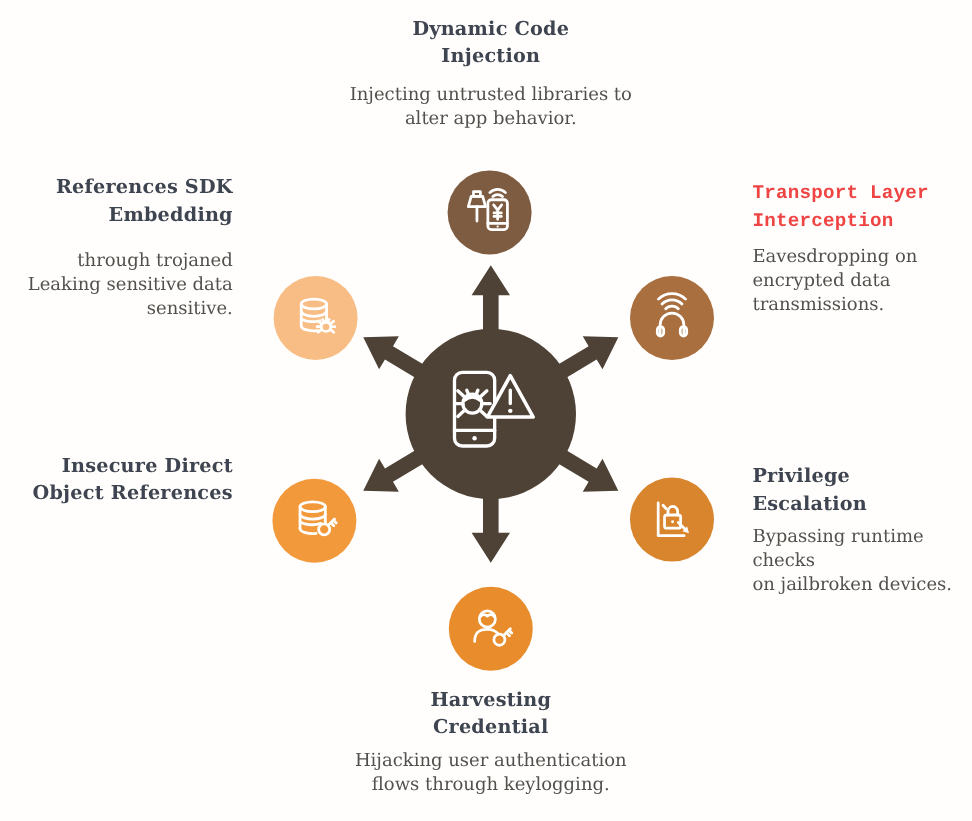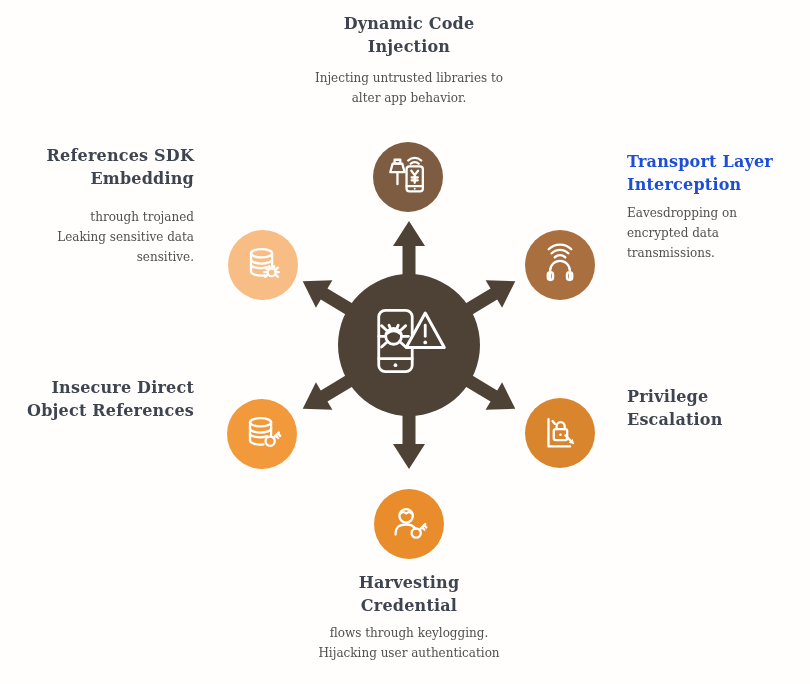--- a/index.html
+++ b/index.html
@@ -1,20 +1,20 @@
 <!DOCTYPE html>
 <html><head>
 <meta charset="utf-8">
 <style>
   html,body { margin:0; padding:0; }
   body { font-family:"DejaVu Serif","Liberation Serif",serif; }
   .canvas { position:relative; width:810px; height:684px; overflow:hidden; background:#fffefc; }
 
   .node-title { position:absolute; font-weight:700; font-size:16px; line-height:23px; letter-spacing:.2px; }
-  .node-desc  { position:absolute; font-size:12px; line-height:20px; }
+  .node-desc  { position:absolute; font-size:15px; line-height:20px; }
   .node-title span, .node-desc span { display:block; }
 
   .align-center { text-align:center; }
   .align-right  { text-align:right; }
   .align-left   { text-align:left; }
 
   .node-circle { position:absolute; width:70px; height:70px; border-radius:50%;
                  display:flex; align-items:center; justify-content:center; }
   .node-circle svg { width:46px; height:46px; display:block; }
 
@@ -89,21 +89,21 @@
       <path class="ln" d="M 13,19 V 31.5"></path>
       <rect class="ln" x="22.5" y="13" width="17" height="26" rx="3"></rect>
       <path class="ln" d="M 22.5,33.5 H 39.5"></path>
       <circle cx="31" cy="36.3" r="1" fill="#ffffff" stroke="none"></circle>
       <path class="ln" d="M 26.8,10.2 A 6,6 0 0 1 35.2,10.2"></path>
       <path class="ln" d="M 24.2,6.8 A 9.6,9.6 0 0 1 37.8,6.8"></path>
       <path class="ln" d="M 27.5,17.5 L 31,22 L 34.5,17.5 M 31,22 V 30 M 27.8,24.5 H 34.2 M 27.8,27.5 H 34.2"></path>
     </svg>
   </div>
 
-  <div class="node-title align-left" id="title-ur" style="color: #1d4ed8;">
+  <div class="node-title align-left" id="title-ur" style="color: #ef4444; font-family: Liberation Mono, monospace;">
     <span>Transport Layer</span>
     <span>Interception</span>
   </div>
   <div class="node-desc align-left" id="desc-ur" style="color: rgb(81, 80, 76);">
     <span>Eavesdropping on</span>
     <span>encrypted data</span>
     <span>transmissions.</span>
   </div>
   <div class="node-circle" id="circle-ur" style="background-color: rgb(169, 111, 62);">
     <svg viewBox="0 0 48 48">
@@ -112,40 +112,44 @@
       <path class="ln" d="M 12.2,7.6 A 16.8,16.8 0 0 1 35.8,7.6"></path>
       <path class="ln" d="M 13.7,38.5 V 30 A 10.3,10.3 0 0 1 34.3,30 V 38.5"></path>
       <rect class="ln" x="11.2" y="31.5" width="5.6" height="8.2" rx="2.8"></rect>
       <rect class="ln" x="31.2" y="31.5" width="5.6" height="8.2" rx="2.8"></rect>
     </svg>
   </div>
 
   <div class="node-title align-left" id="title-lr" style="color: rgb(63, 69, 80);">
     <span>Privilege</span>
     <span>Escalation</span>
+  </div>
+  <div class="node-desc align-left" id="desc-lr" style="color: rgb(81, 80, 76);">
+    <span>Bypassing runtime checks</span>
+    <span>on jailbroken devices.</span>
   </div>
   <div class="node-circle" id="circle-lr" style="background-color: rgb(216, 133, 46);">
     <svg viewBox="0 0 48 48">
       <path class="ln" d="M 12,9.5 V 38 H 34.5"></path>
       <path class="ln" d="M 16.2,11.5 L 18.8,14.5"></path>
       <rect class="ln" x="17.5" y="20" width="14" height="11.5" rx="2"></rect>
       <path class="ln" d="M 20.5,20 V 16.8 A 4.2,4.2 0 0 1 28.9,16.8 V 20"></path>
       <circle cx="24.5" cy="25.8" r="1.3" fill="#ffffff" stroke="none"></circle>
       <path class="ln" d="M 29.5,26.5 L 35,32"></path>
       <polygon points="38.8,35.8 37.2,30.1 33.1,34.2" fill="#ffffff" stroke="none"></polygon>
     </svg>
   </div>
 
   <div class="node-title align-center" id="title-bottom" style="color: rgb(63, 69, 80);">
     <span>Harvesting</span>
     <span>Credential</span>
   </div>
   <div class="node-desc align-center" id="desc-bottom" style="color: rgb(81, 80, 76);">
+    <span>Hijacking user authentication</span>
     <span>flows through keylogging.</span>
-    <span>Hijacking user authentication</span>
   </div>
   <div class="node-circle" id="circle-bottom" style="background-color: rgb(232, 140, 44);">
     <svg viewBox="0 0 48 48">
       <circle class="ln" cx="21" cy="15.5" r="7"></circle>
       <path class="ln" d="M 14.6,13.6 Q 17.6,10 21,13 Q 24.4,10 27.4,13.6"></path>
       <path class="ln" d="M 10,35 C 10,26.5 14.5,24.5 21,24.5 C 25.5,24.5 28.5,26 30.5,28.5"></path>
       <circle class="ln" cx="31.5" cy="33.5" r="4.8"></circle>
       <path class="ln" d="M 34.9,30.1 L 41,24"></path>
       <path class="ln" d="M 37.6,27.4 L 40.2,30"></path>
       <path class="ln" d="M 39.8,25.2 L 42.2,27.6"></path>

